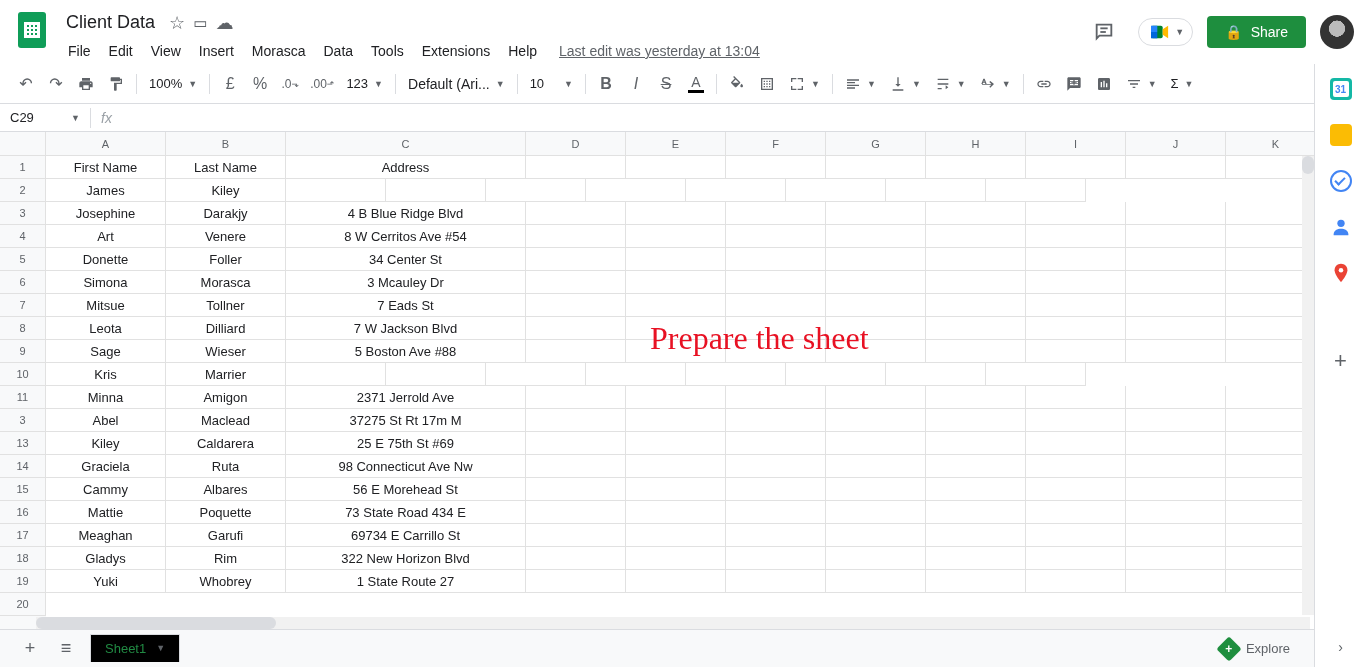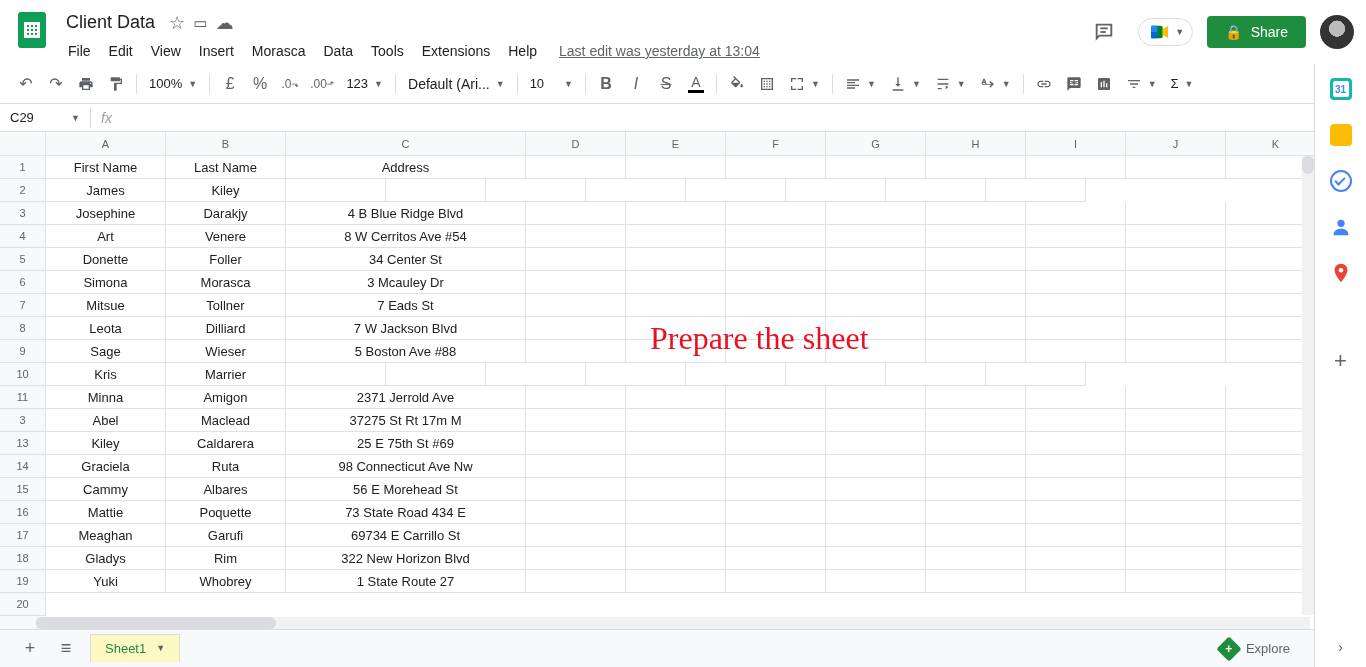--- a/index.html
+++ b/index.html
@@ -41,21 +41,21 @@
 .row-h { height: 23px; border-bottom: 1px solid #e1e1e1; border-right: 1px solid #e1e1e1; display: flex; align-items: center; justify-content: center; color: #5f6368; font-size: 11px; }
 .cells { flex: 1; position: relative; }
 .row { display: flex; height: 23px; }
 .cell { border-right: 1px solid #e1e1e1; border-bottom: 1px solid #e1e1e1; display: flex; align-items: center; justify-content: center; font-size: 13px; color: #202124; overflow: hidden; white-space: nowrap; padding: 0 3px; }
 .hscroll { position: absolute; bottom: 38px; left: 36px; right: 56px; height: 12px; background: #f1f1f1; }
 .hscroll-thumb { position: absolute; left: 0; width: 240px; height: 12px; background: #dadce0; border-radius: 6px; }
 .vscroll { position: absolute; right: 52px; top: 156px; bottom: 52px; width: 12px; background: #f1f1f1; }
 .vscroll-thumb { position: absolute; top: 0; height: 18px; width: 12px; background: #dadce0; border-radius: 6px; }
 .bottom-bar { position: absolute; bottom: 0; left: 0; right: 52px; height: 38px; background: #f8f9fa; border-top: 1px solid #dadce0; display: flex; align-items: center; padding: 0 12px; }
 .bb-btn { width: 36px; height: 30px; display: flex; align-items: center; justify-content: center; color: #5f6368; cursor: pointer; font-size: 18px; }
-.sheet-tab { background: #fef9c3; border: 1px solid #dadce0; border-bottom: none; padding: 6px 14px; display: flex; align-items: center; gap: 10px; font-size: 13px; color: #218a43; font-weight: 500; border-radius: 0 0 0 0; margin-left: 6px; position: relative; top: -1px; }
+.sheet-tab { background: #000000; border: 1px solid #dadce0; border-bottom: none; padding: 6px 14px; display: flex; align-items: center; gap: 10px; font-size: 13px; color: #218a43; font-weight: 500; border-radius: 0 0 0 0; margin-left: 6px; position: relative; top: -1px; }
 .explore { margin-left: auto; display: flex; align-items: center; gap: 8px; color: #5f6368; font-size: 13px; cursor: pointer; padding: 6px 12px; }
 .explore-icon { width: 18px; height: 18px; background: #1e8e3e; border-radius: 3px; transform: rotate(45deg); display: flex; align-items: center; justify-content: center; }
 .explore-icon::before { content:'+'; transform: rotate(-45deg); color: #fff; font-size: 12px; font-weight: bold; }
 .side-panel { position: absolute; right: 0; top: 64px; bottom: 0; width: 52px; border-left: 1px solid #dadce0; background: #fff; display: flex; flex-direction: column; align-items: center; padding-top: 14px; gap: 24px; }
 .sp-icon { width: 22px; height: 22px; border-radius: 4px; cursor: pointer; }
 .sp-plus { font-size: 22px; color: #5f6368; cursor: pointer; margin-top: 40px; }
 .sp-chev { position: absolute; bottom: 12px; color: #5f6368; font-size: 14px; cursor: pointer; }
 .annotation { position: absolute; color: #e81123; font-family: 'Comic Sans MS', cursive; font-size: 32px; font-weight: 500; pointer-events: none; }
 </style>
 </head>

